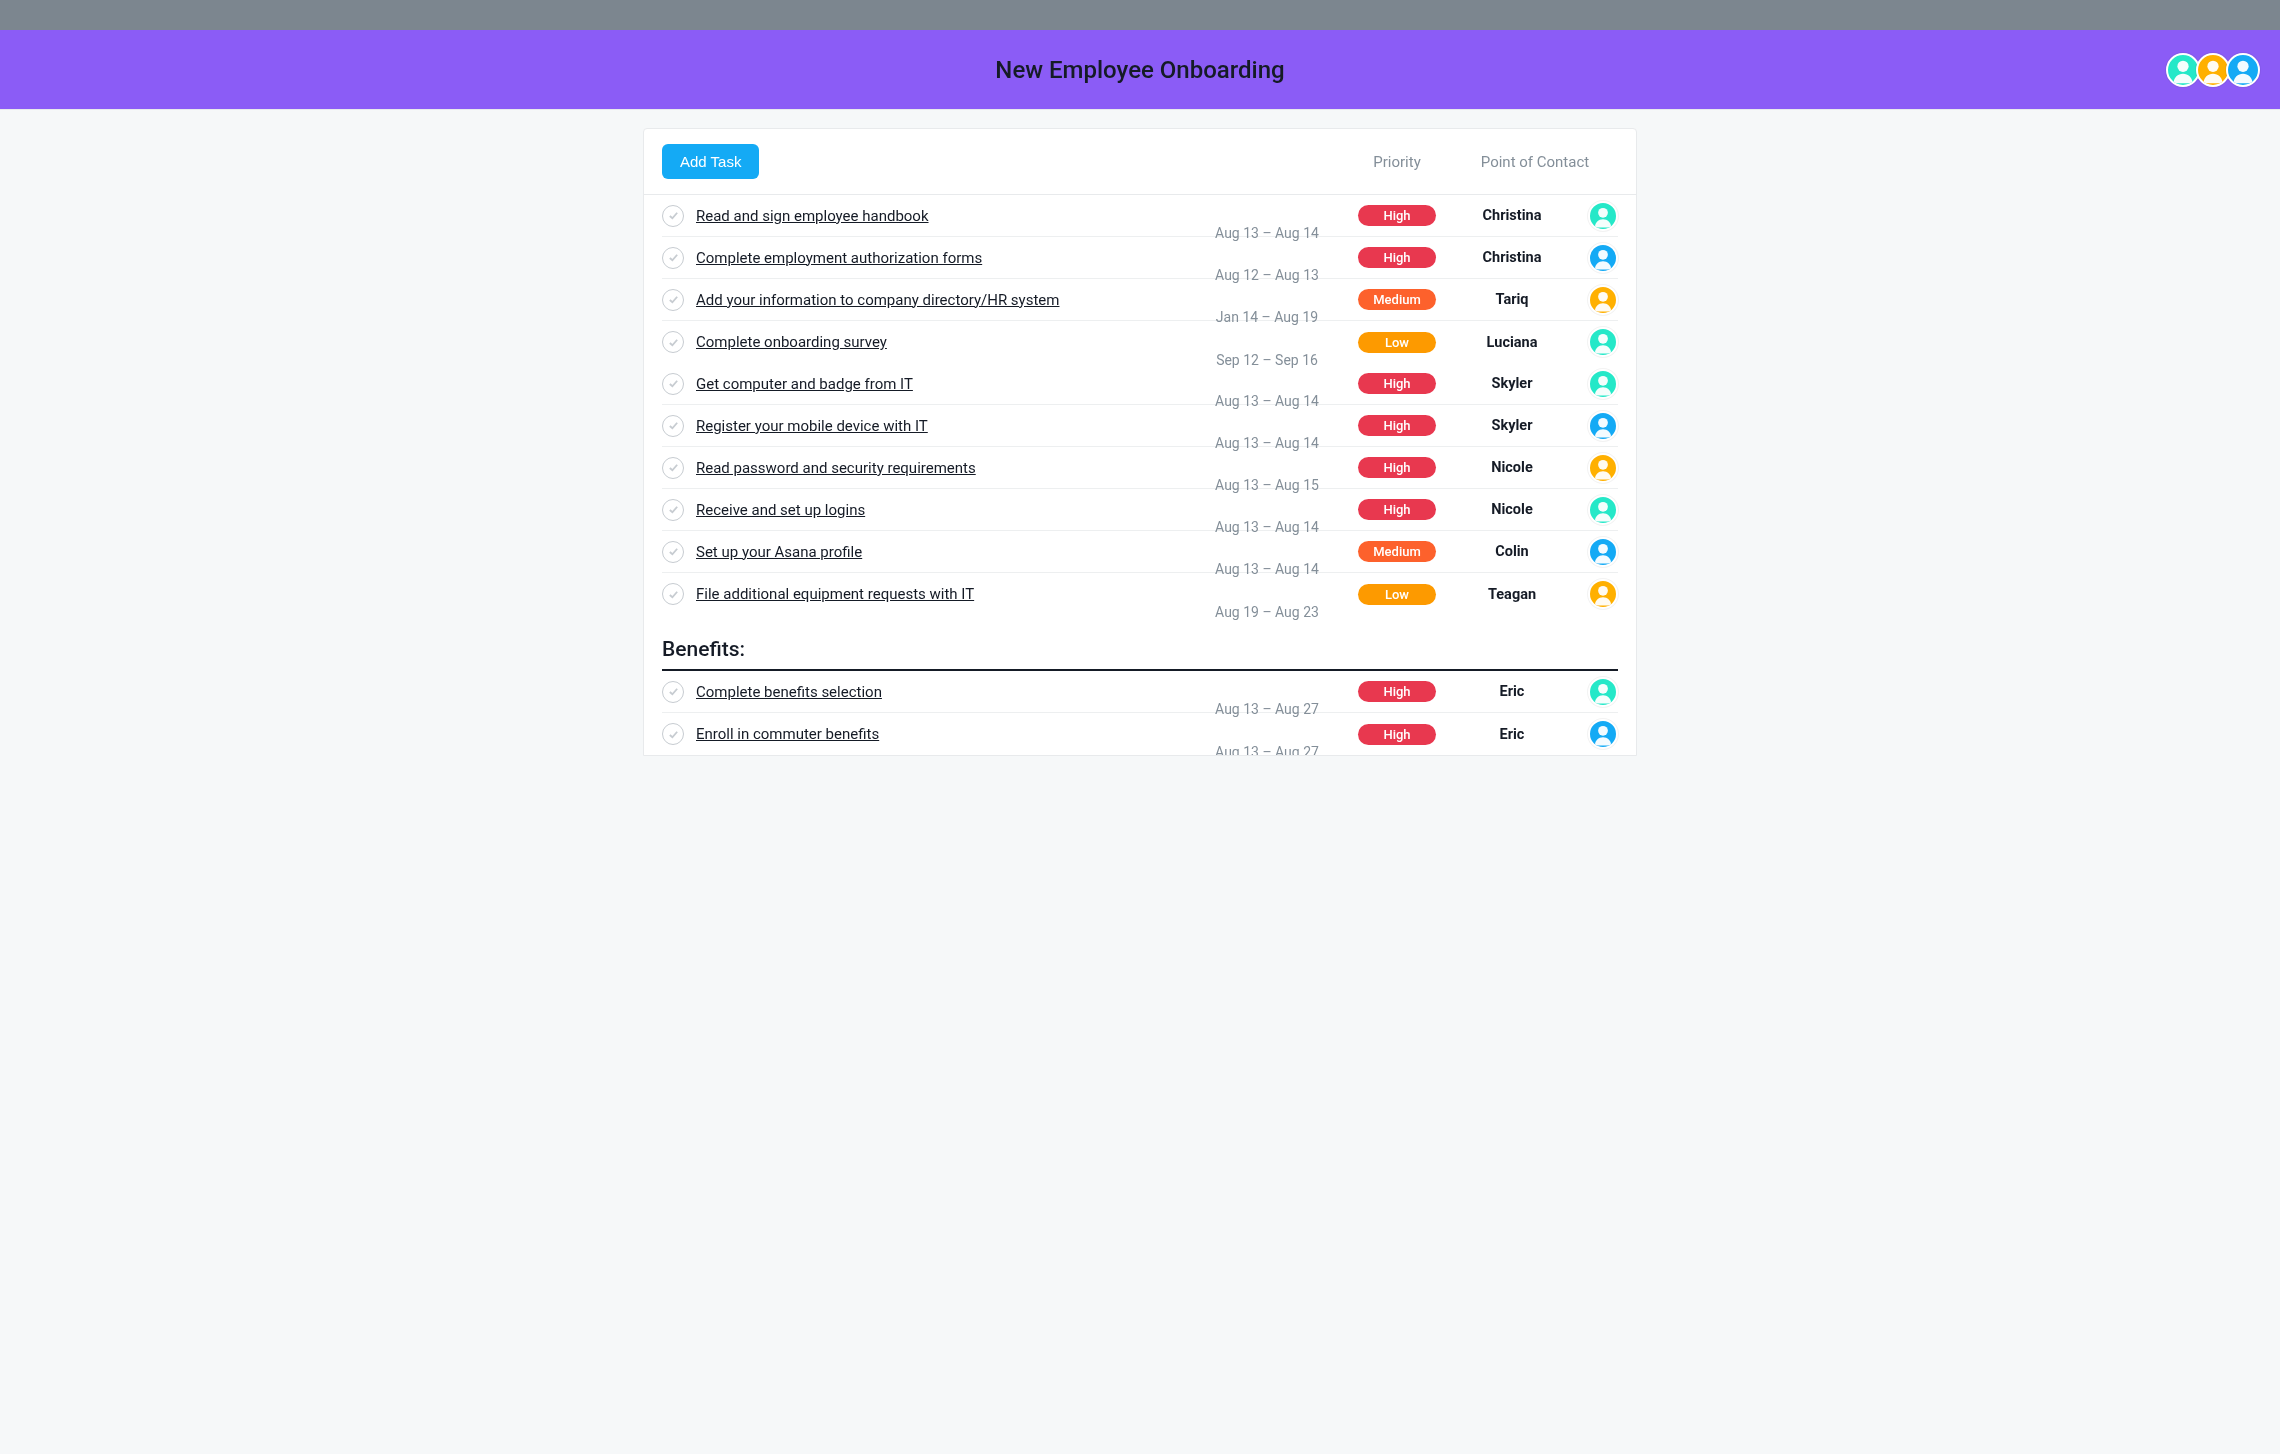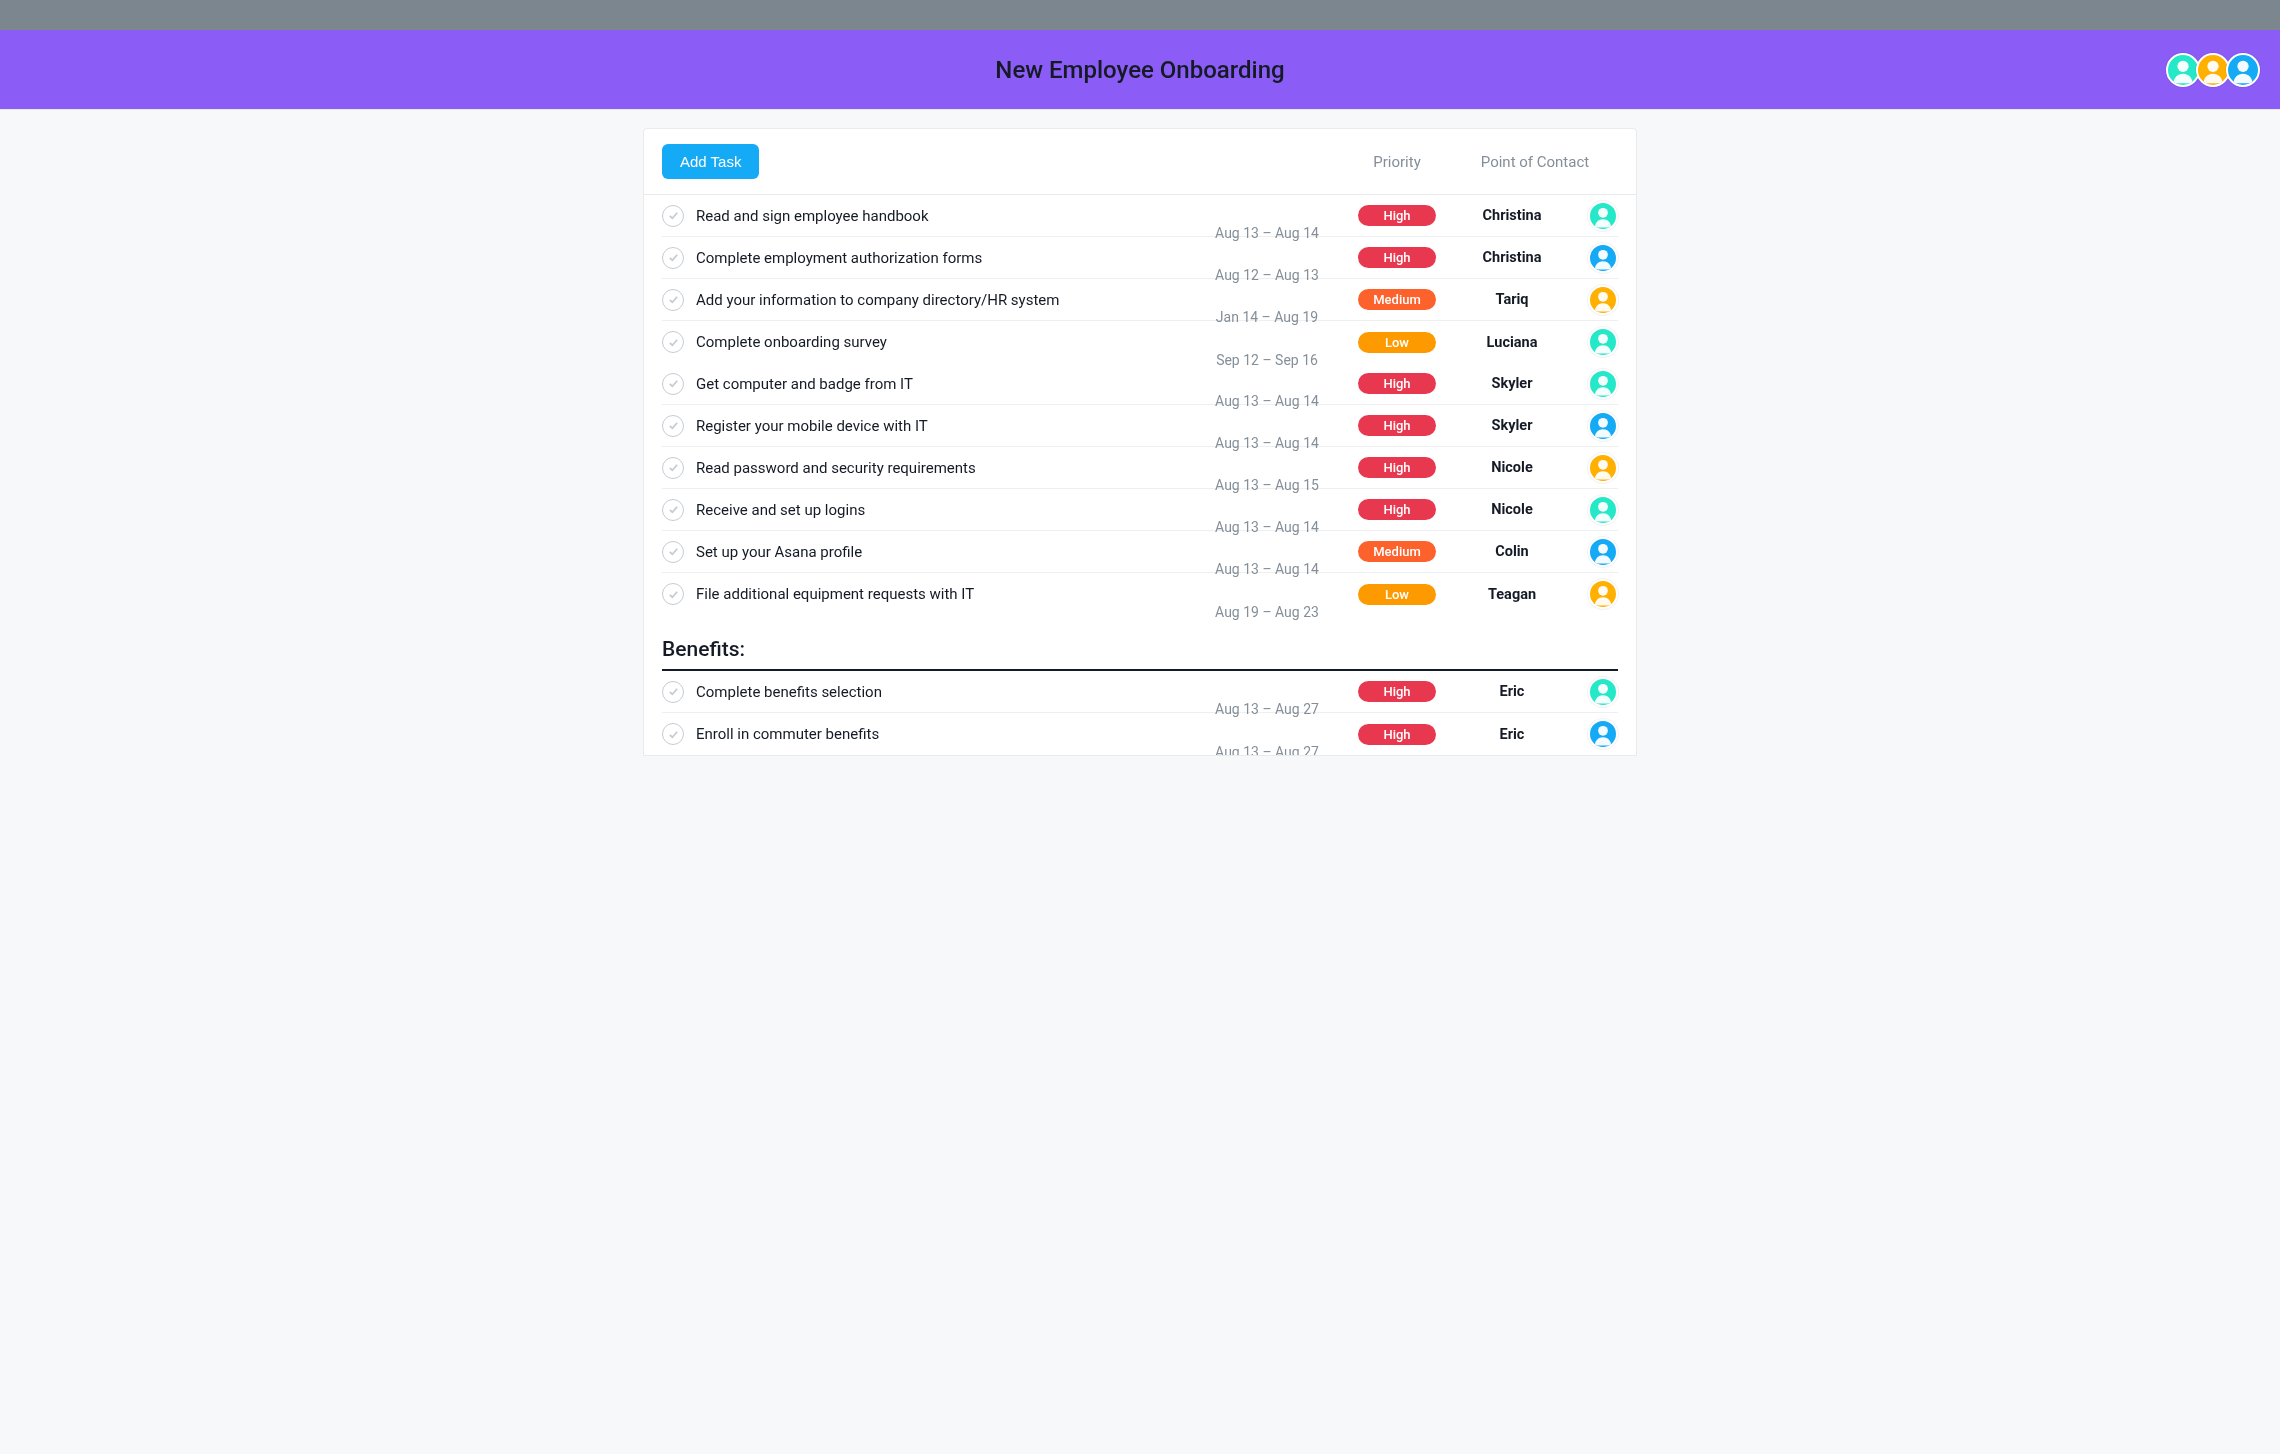--- a/index.html
+++ b/index.html
@@ -120,20 +120,21 @@
       width: 11px;
       height: 11px;
       stroke: #c7ccd1;
       stroke-width: 2;
       fill: none;
     }
     .task-title {
       flex: 1;
       font-size: 15px;
       color: #151b26;
+      text-decoration: underline;
     }
     .task-date {
       width: 150px;
       text-align: center;
       font-size: 14px;
       color: #848f99;
       margin-top: 35px;
     }
     .task-priority {
       width: 110px;

